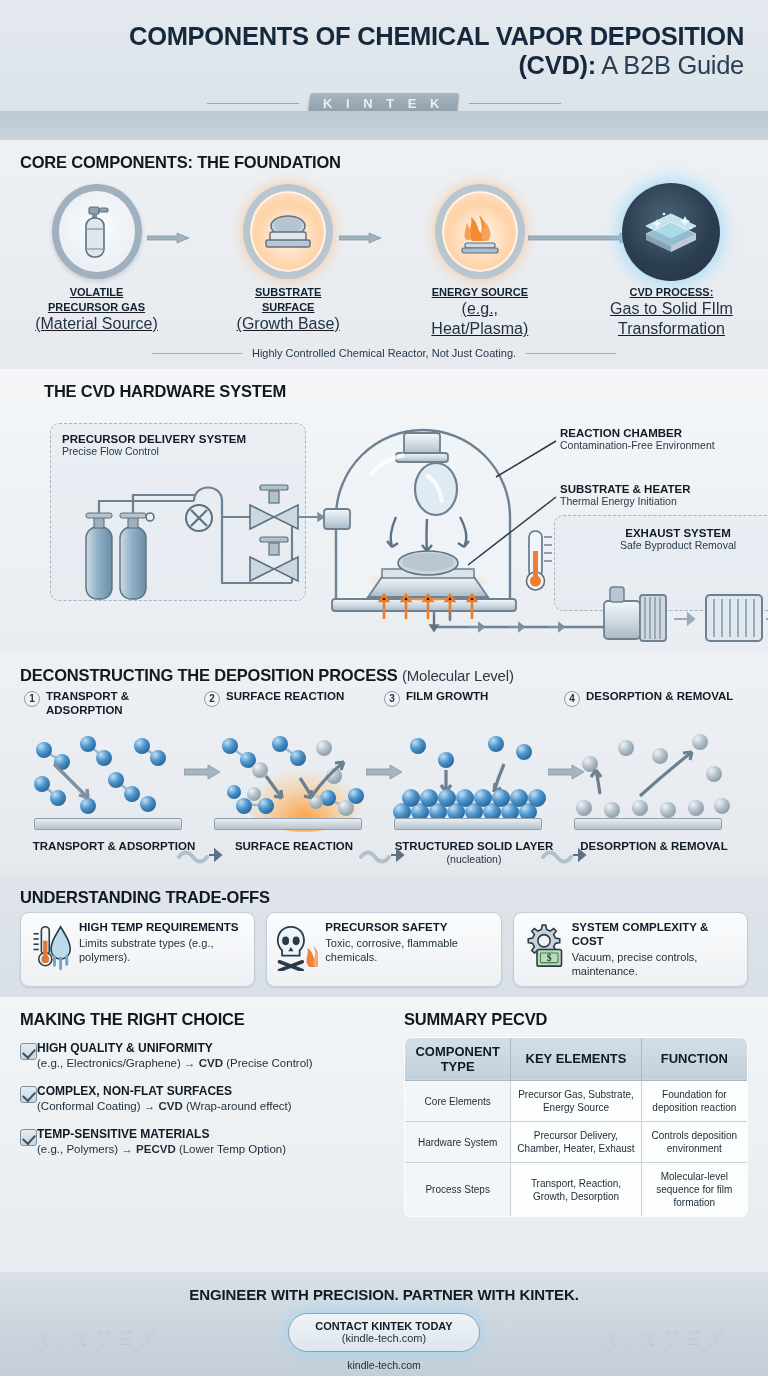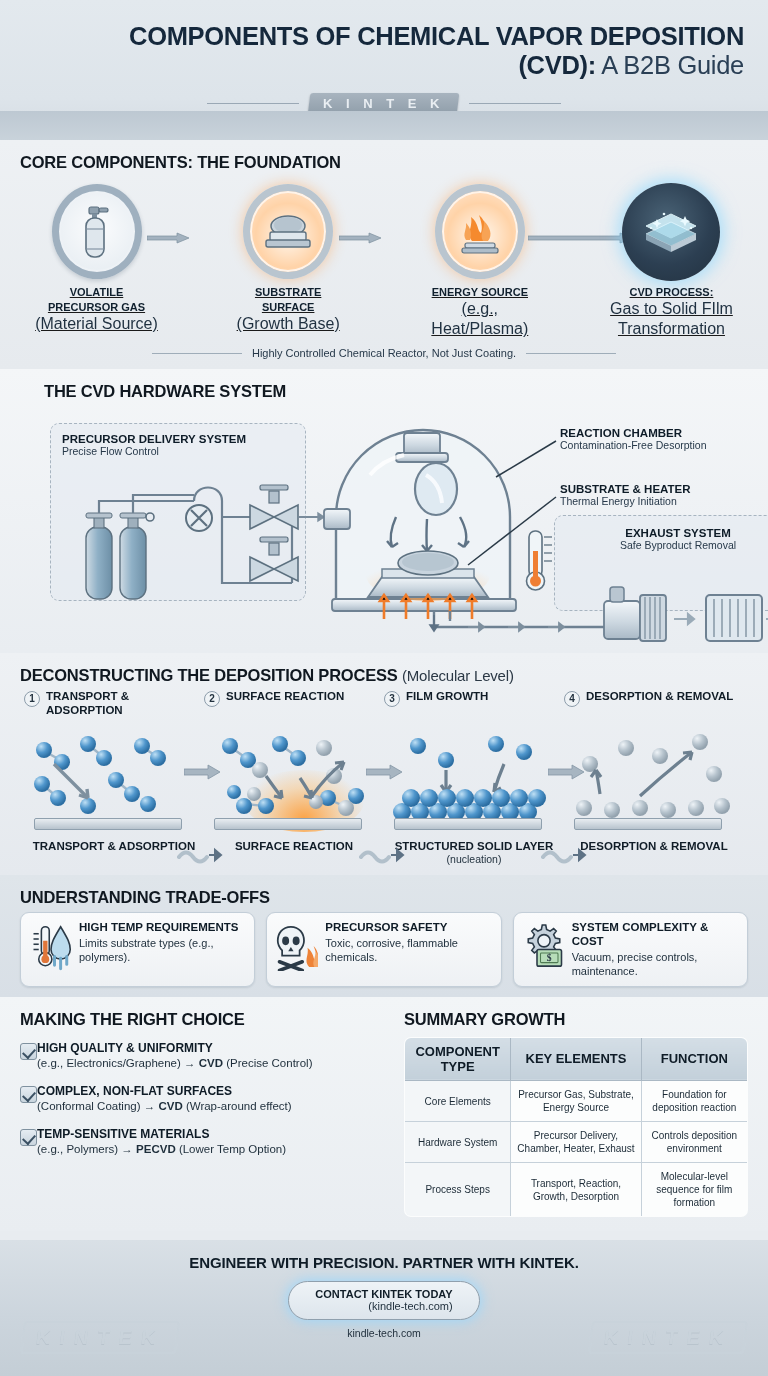--- a/index.html
+++ b/index.html
@@ -160,32 +160,31 @@
     border:1px solid #aab8c4; line-height:1.18;
   }
   table.summary td {
     padding:7px 4px; border:1px solid #c6d1da; text-align:center;
     color:#1b2a36; line-height:1.3; font-size:10px; vertical-align:middle;
   }
   table.summary td:first-child { background:#f3f6f8; }
 
   
   .footer {
-    position:absolute; left:0; right:0; bottom:0; height:136px;
+    position:absolute; left:0; right:0; bottom:0; height:104px;
     background:linear-gradient(180deg,#d9e0e6 0%,#ccd5dd 55%,#c4ced6 100%);
     text-align:center; padding-top:14px; overflow:hidden;
   }
   .f-title { font-size:15px; font-weight:bold; color:#0f1c27; letter-spacing:-0.1px; }
   .f-sub { font-size:11.5px; color:#20303e; margin-top:6px; }
   .f-btn {
     display:inline-block; margin-top:10px; padding:6px 26px 7px;
     border:1.5px solid #8fa0ae; border-radius:22px;
     background:linear-gradient(180deg,#eef3f7,#dde5ec);
     box-shadow:0 0 12px 2px rgba(150,215,255,.75);
-    text-align:right;
   }
   .f-btn-t { font-size:11px; font-weight:bold; color:#0f1c27; }
   .f-btn-s { font-size:11px; color:#1d2d3a; }
   .f-url { font-size:10.5px; color:#23323f; margin-top:7px; }
   .f-ghost {
     position:absolute; bottom:22px; font-size:20px; font-weight:bold;
     letter-spacing:9px; color:#c9d3db; transform:skewX(-7deg);
     padding:3px 12px; border:2px solid #c9d3db; border-radius:4px;
     text-shadow:0 1px 0 #b9c4cd; opacity:.95;
   }
@@ -316,21 +315,21 @@
       </div>
 
       <div class="hw-box" style="left:510px;top:110px;width:248px;height:96px;"></div>
       <div style="position:absolute;left:510px;top:122px;width:248px;text-align:center;">
         <div class="hw-lbl-t">EXHAUST SYSTEM</div>
         <div class="hw-lbl-s">Safe Byproduct Removal</div>
       </div>
 
       <div style="position:absolute;left:516px;top:22px;">
         <div class="hw-lbl-t">REACTION CHAMBER</div>
-        <div class="hw-lbl-s">Contamination-Free Desorption</div>
+        <div class="hw-lbl-s">Contamination-Free Environment</div>
       </div>
       <div style="position:absolute;left:516px;top:78px;">
         <div class="hw-lbl-t">SUBSTRATE &amp; HEATER</div>
         <div class="hw-lbl-s">Thermal Energy Initiation</div>
       </div>
 
       <svg style="position:absolute;left:0;top:0;" width="768" height="238" viewBox="0 0 768 238">
         <defs>
           <linearGradient id="cylg" x1="0" y1="0" x2="1" y2="0">
             <stop offset="0" stop-color="#cfdbe4"></stop>
@@ -776,21 +775,21 @@
         <div class="check-item">
           <div class="chk"></div>
           <div>
             <div class="ci-t">TEMP-SENSITIVE MATERIALS</div>
             <div class="ci-d"><span>(e.g., Polymers) → </span><b>PECVD</b><span> (Lower Temp Option)</span></div>
           </div>
         </div>
       </div>
 
       <div class="col-r">
-        <div class="sec-title" style="margin-bottom:8px;">SUMMARY GROWTH</div>
+        <div class="sec-title" style="margin-bottom:8px;">SUMMARY PECVD</div>
         <table class="summary">
           <thead>
             <tr>
               <th style="width:31%">COMPONENT TYPE</th>
               <th style="width:38%">KEY ELEMENTS</th>
               <th>FUNCTION</th>
             </tr>
           </thead>
           <tbody>
             <tr>

